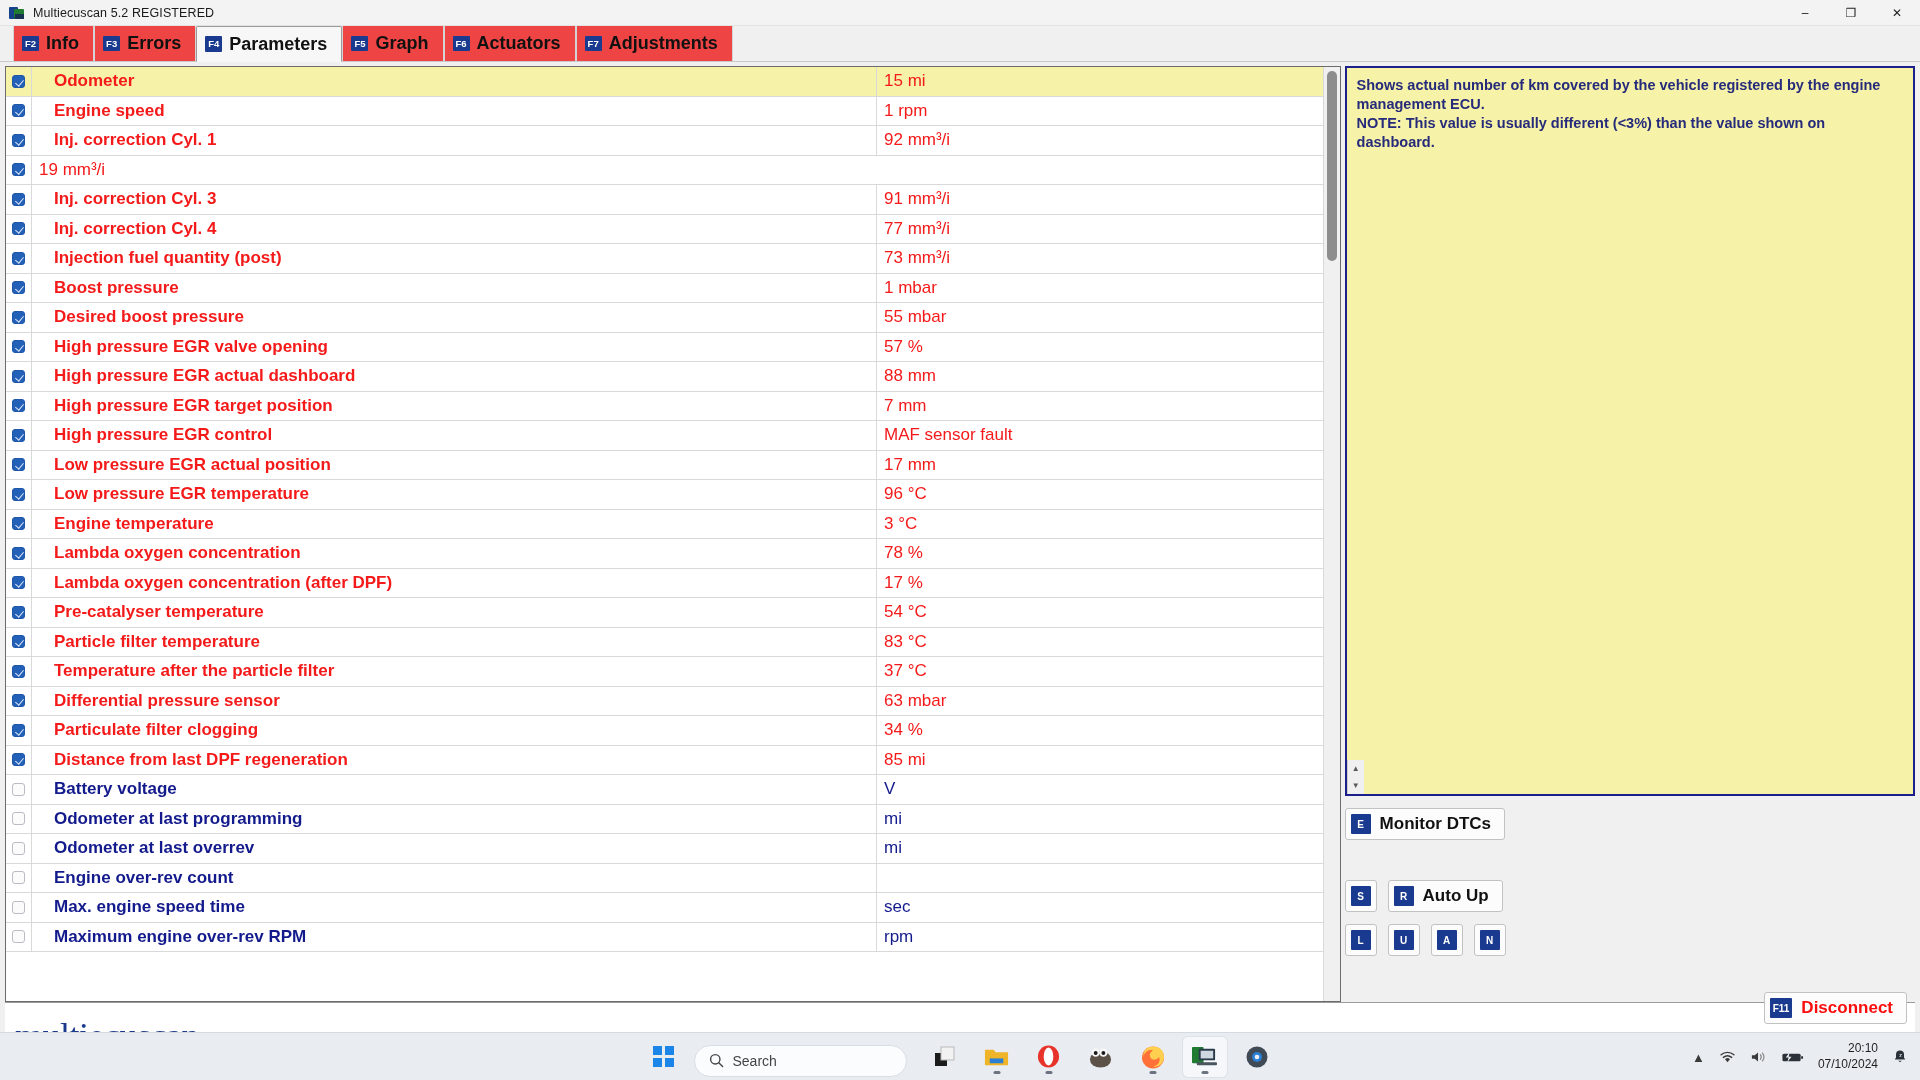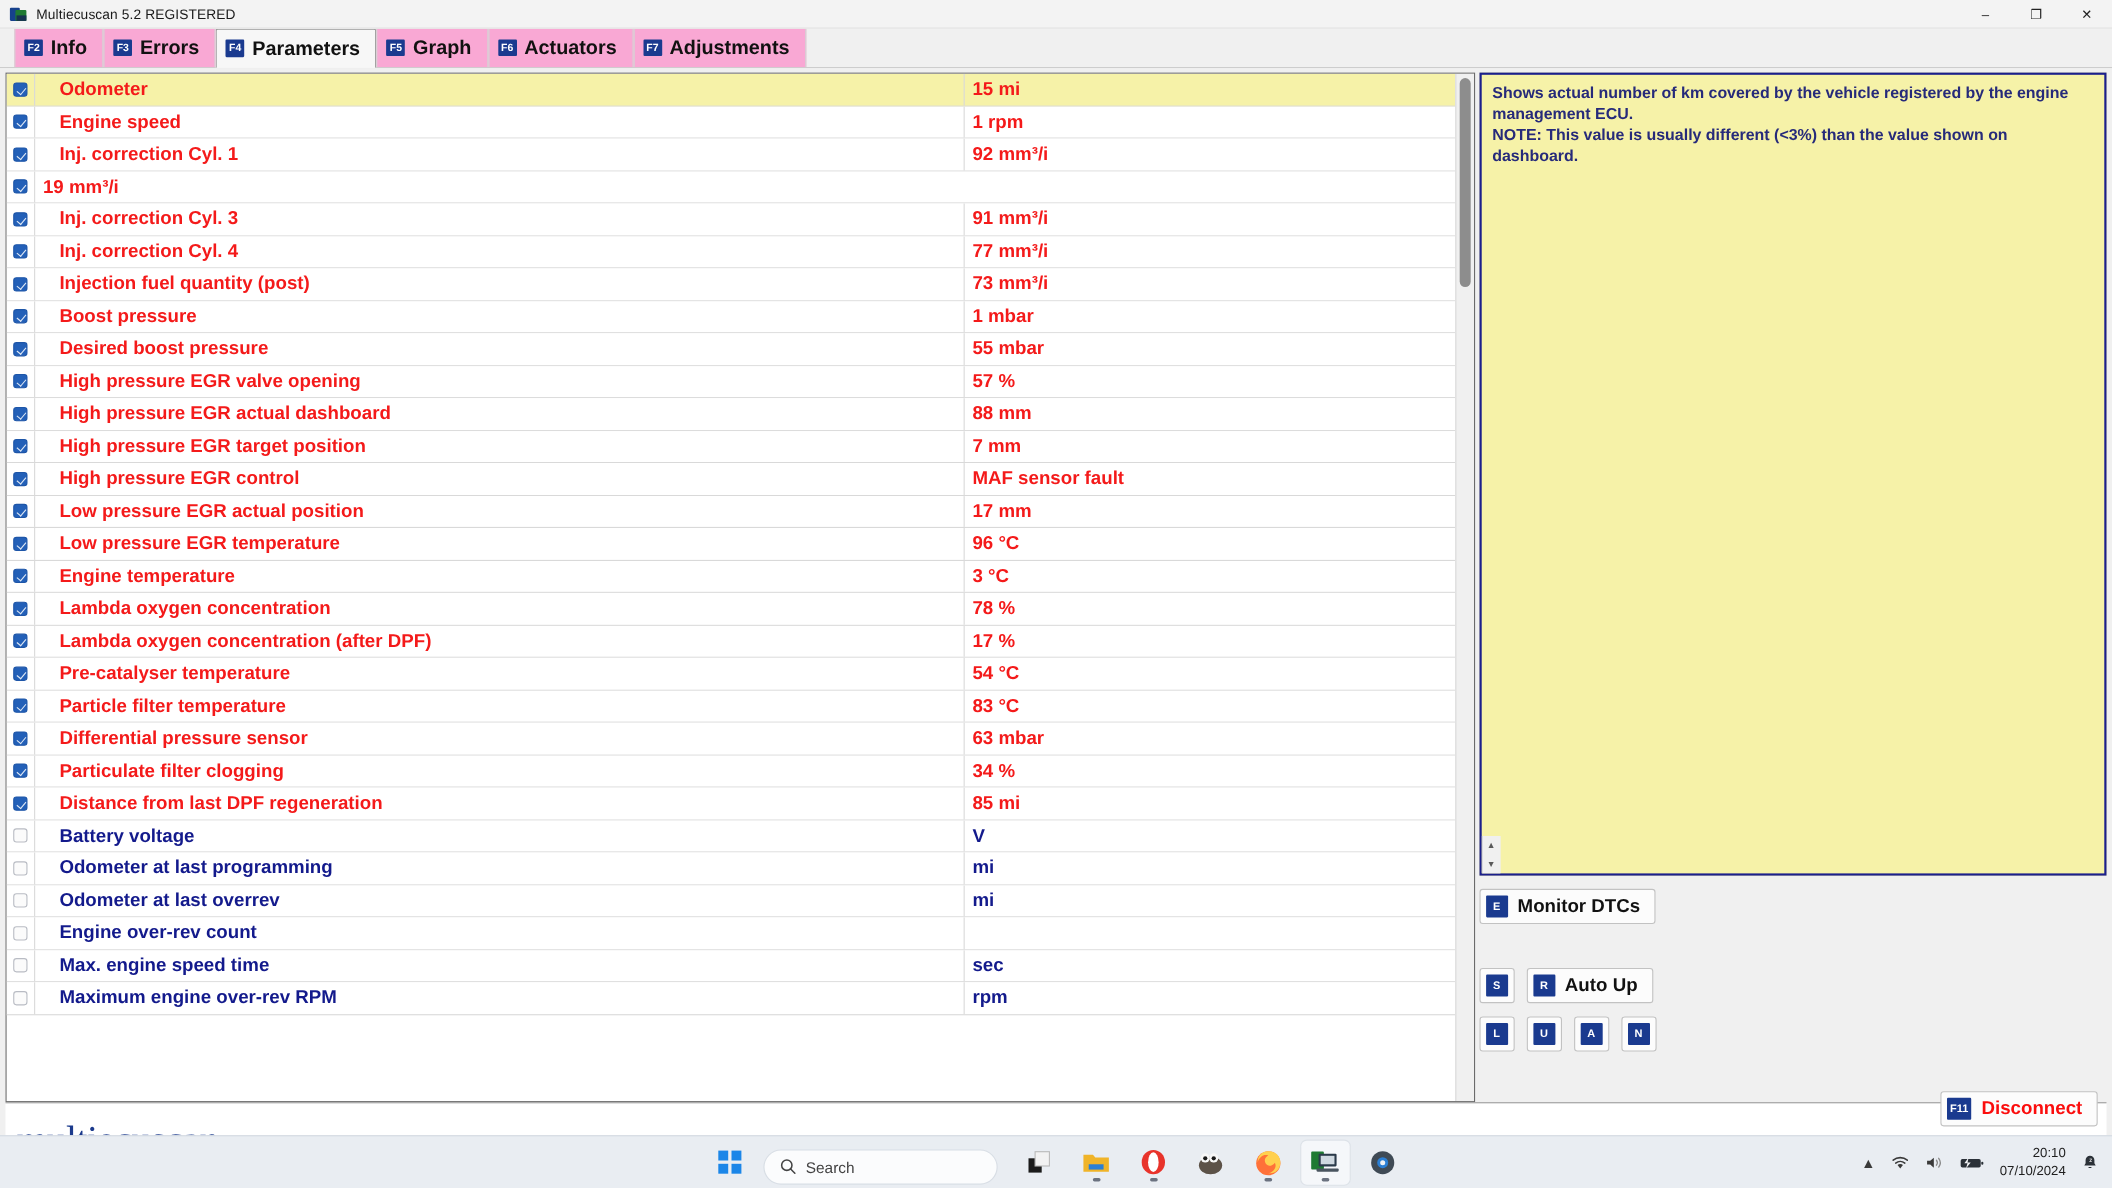--- a/index.html
+++ b/index.html
@@ -41,21 +41,21 @@
     display: flex;
     align-items: stretch;
     padding-left: 13px;
     border-bottom: 1px solid #c9c9c9;
   }
   .tab {
     display: flex; align-items: center; gap: 7px;
     padding: 0 14px 0 8px;
     border-left: 1px solid #d4d4d4;
     border-right: 1px solid #d4d4d4;
-    background: #f9a8d4;
+    background: #ef4444;
     cursor: default;
   }
   .tab:first-child { border-left: 1px solid #d4d4d4; }
   .tab.active {
     background: #f7f7f7;
     border: 1px solid #9a9a9a;
     border-bottom: 1px solid #f7f7f7;
     border-radius: 2px 2px 0 0;
     margin-bottom: -1px;
   }
@@ -144,21 +144,21 @@
     overflow: hidden;
     border-right: 1px solid #d9d9d9;
     height: 100%;
     display: flex; align-items: center;
     color: #f41a1a;
   }
   .val-cell {
     flex: 1;
     padding-left: 7px;
     font-size: 17px;
-    font-weight: bold;
+    font-weight: normal;
     white-space: nowrap;
     color: #f41a1a;
     height: 100%;
     display: flex; align-items: center;
   }
   .row.off .name-cell, .row.off .val-cell { color: #131a8c; }
 
   
   #grid-sb {
     width: 17px; flex: none;
@@ -482,20 +482,27 @@
           </div>
           <div class="name-cell">Pre-catalyser temperature</div>
           <div class="val-cell">54 °C</div>
         </div>
         <div class="row">
           <div class="cb-cell">
             <div class="cb on"></div>
           </div>
           <div class="name-cell">Particle filter temperature</div>
           <div class="val-cell">83 °C</div>
+        </div>
+        <div class="row">
+          <div class="cb-cell">
+            <div class="cb on"></div>
+          </div>
+          <div class="name-cell">Temperature after the particle filter</div>
+          <div class="val-cell">37 °C</div>
         </div>
         <div class="row">
           <div class="cb-cell">
             <div class="cb on"></div>
           </div>
           <div class="name-cell">Differential pressure sensor</div>
           <div class="val-cell">63 mbar</div>
         </div>
         <div class="row">
           <div class="cb-cell">

